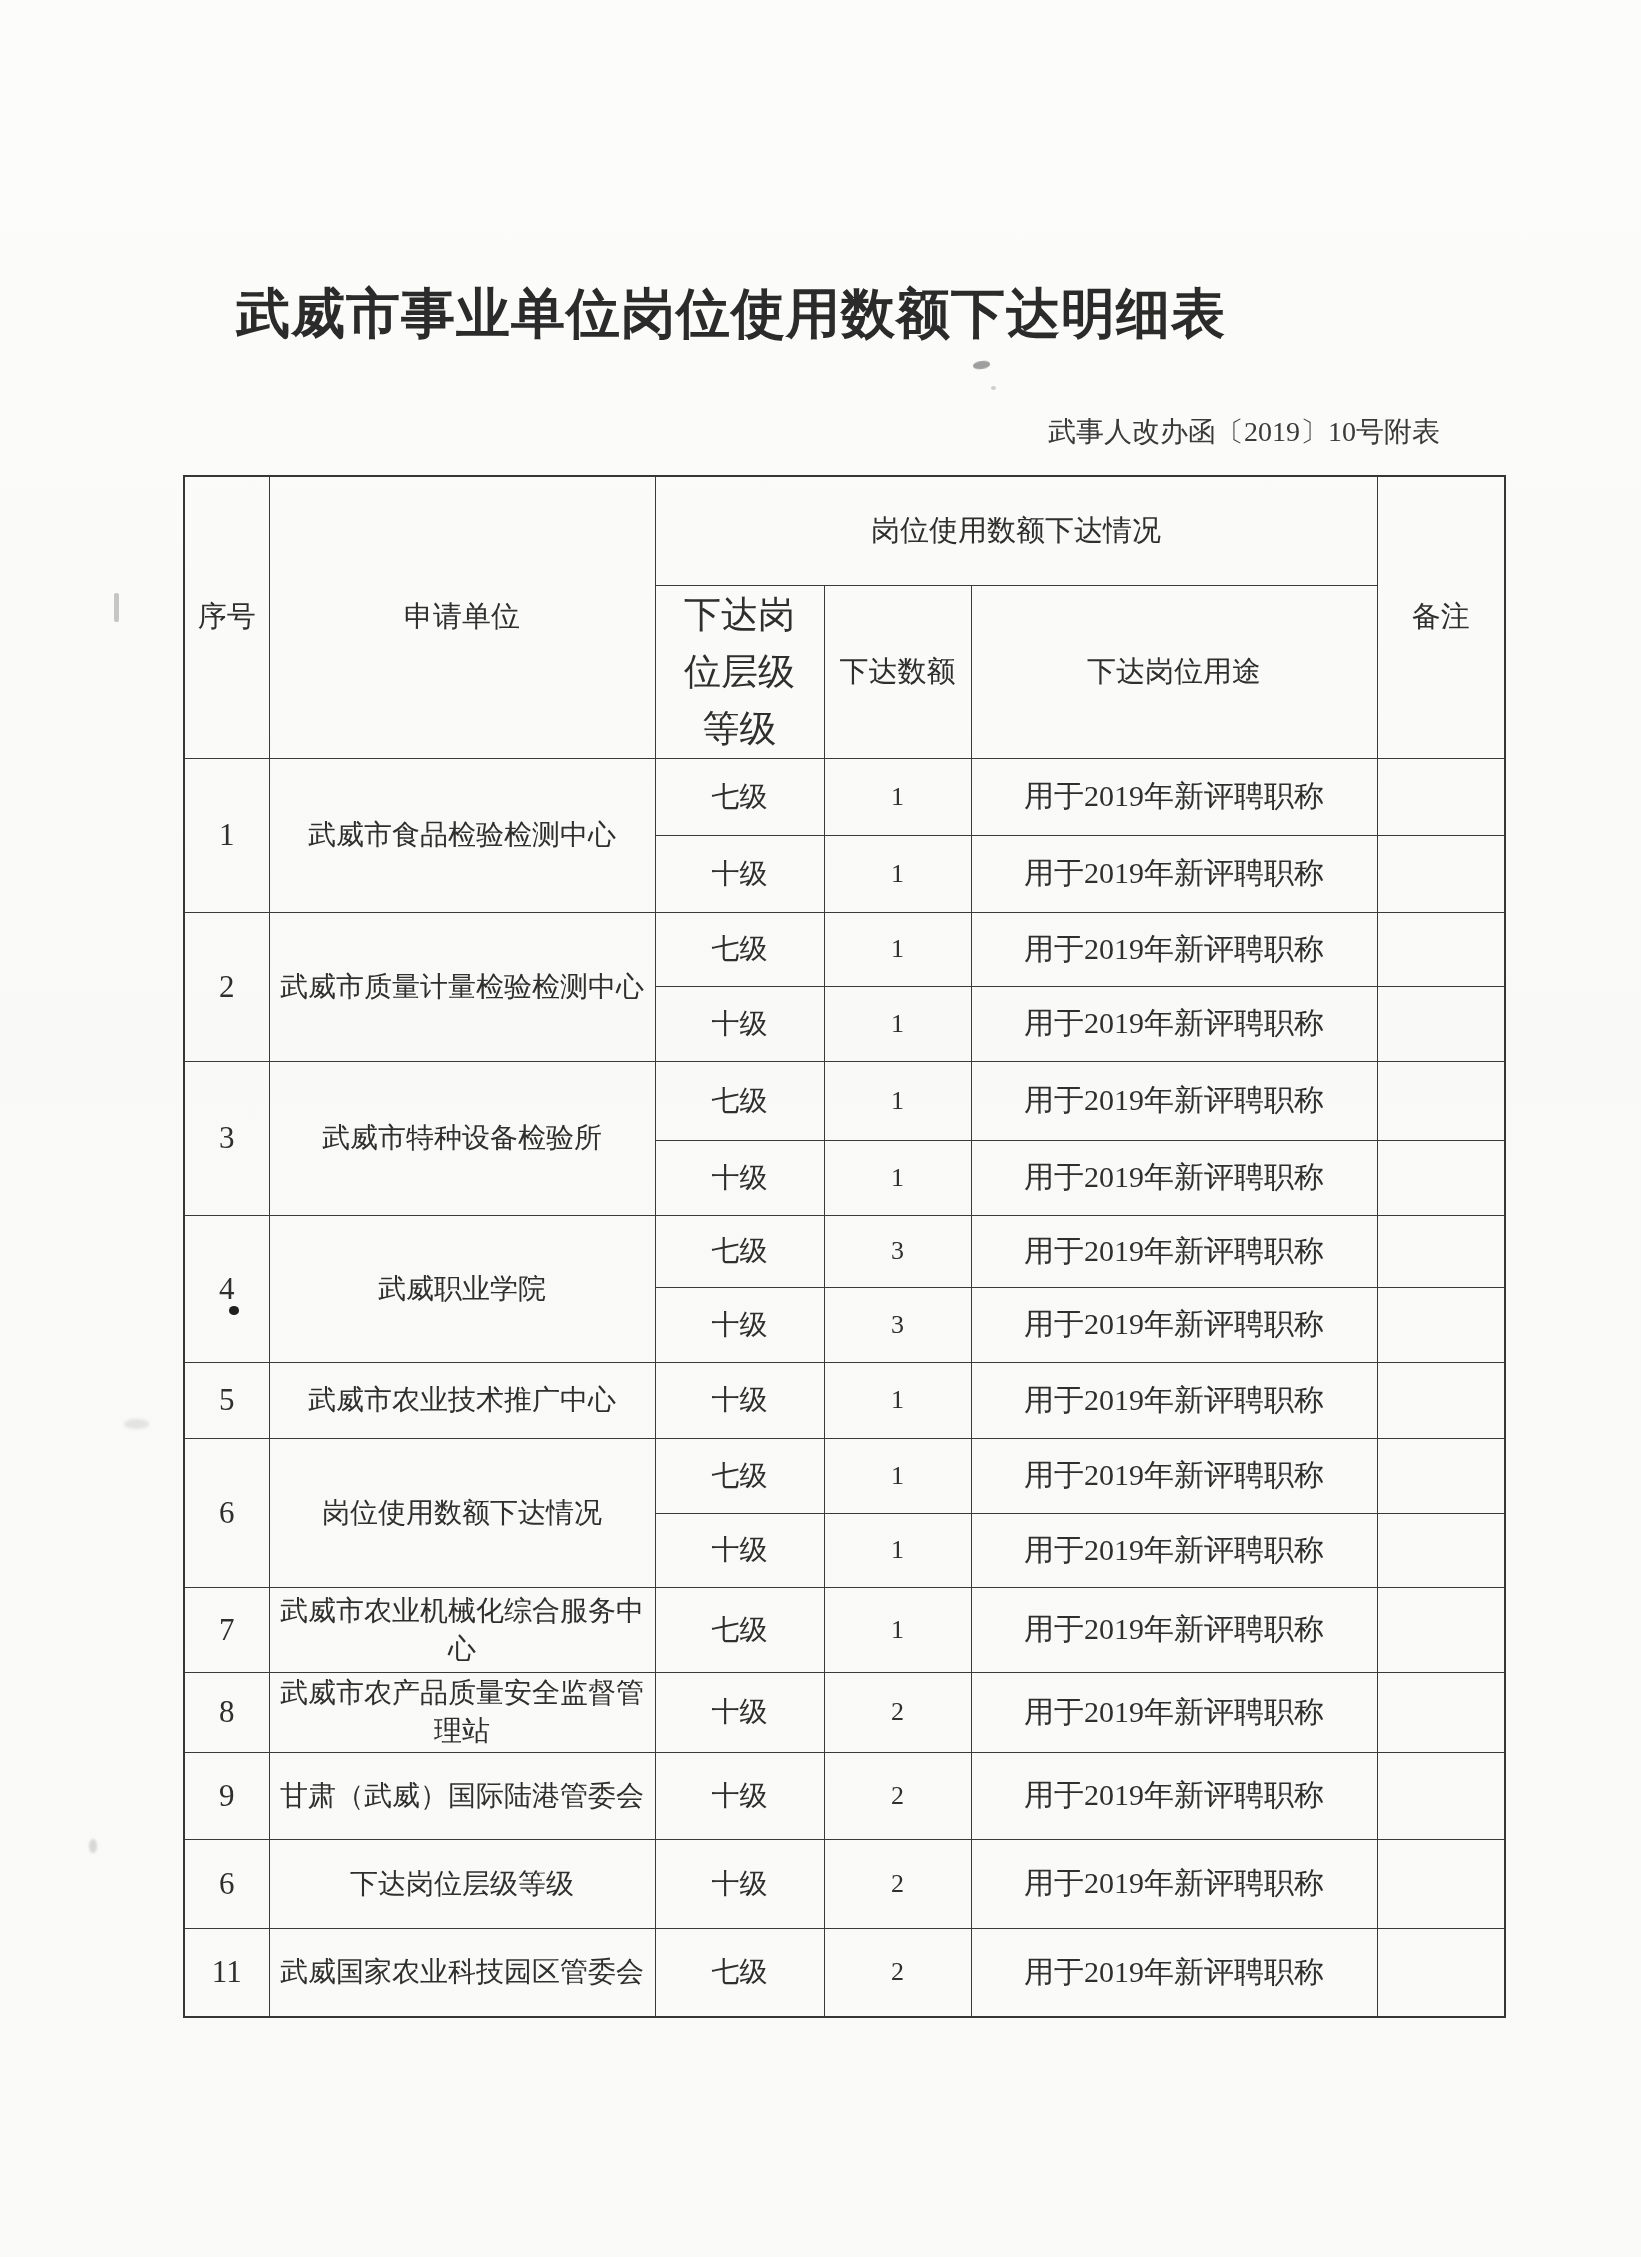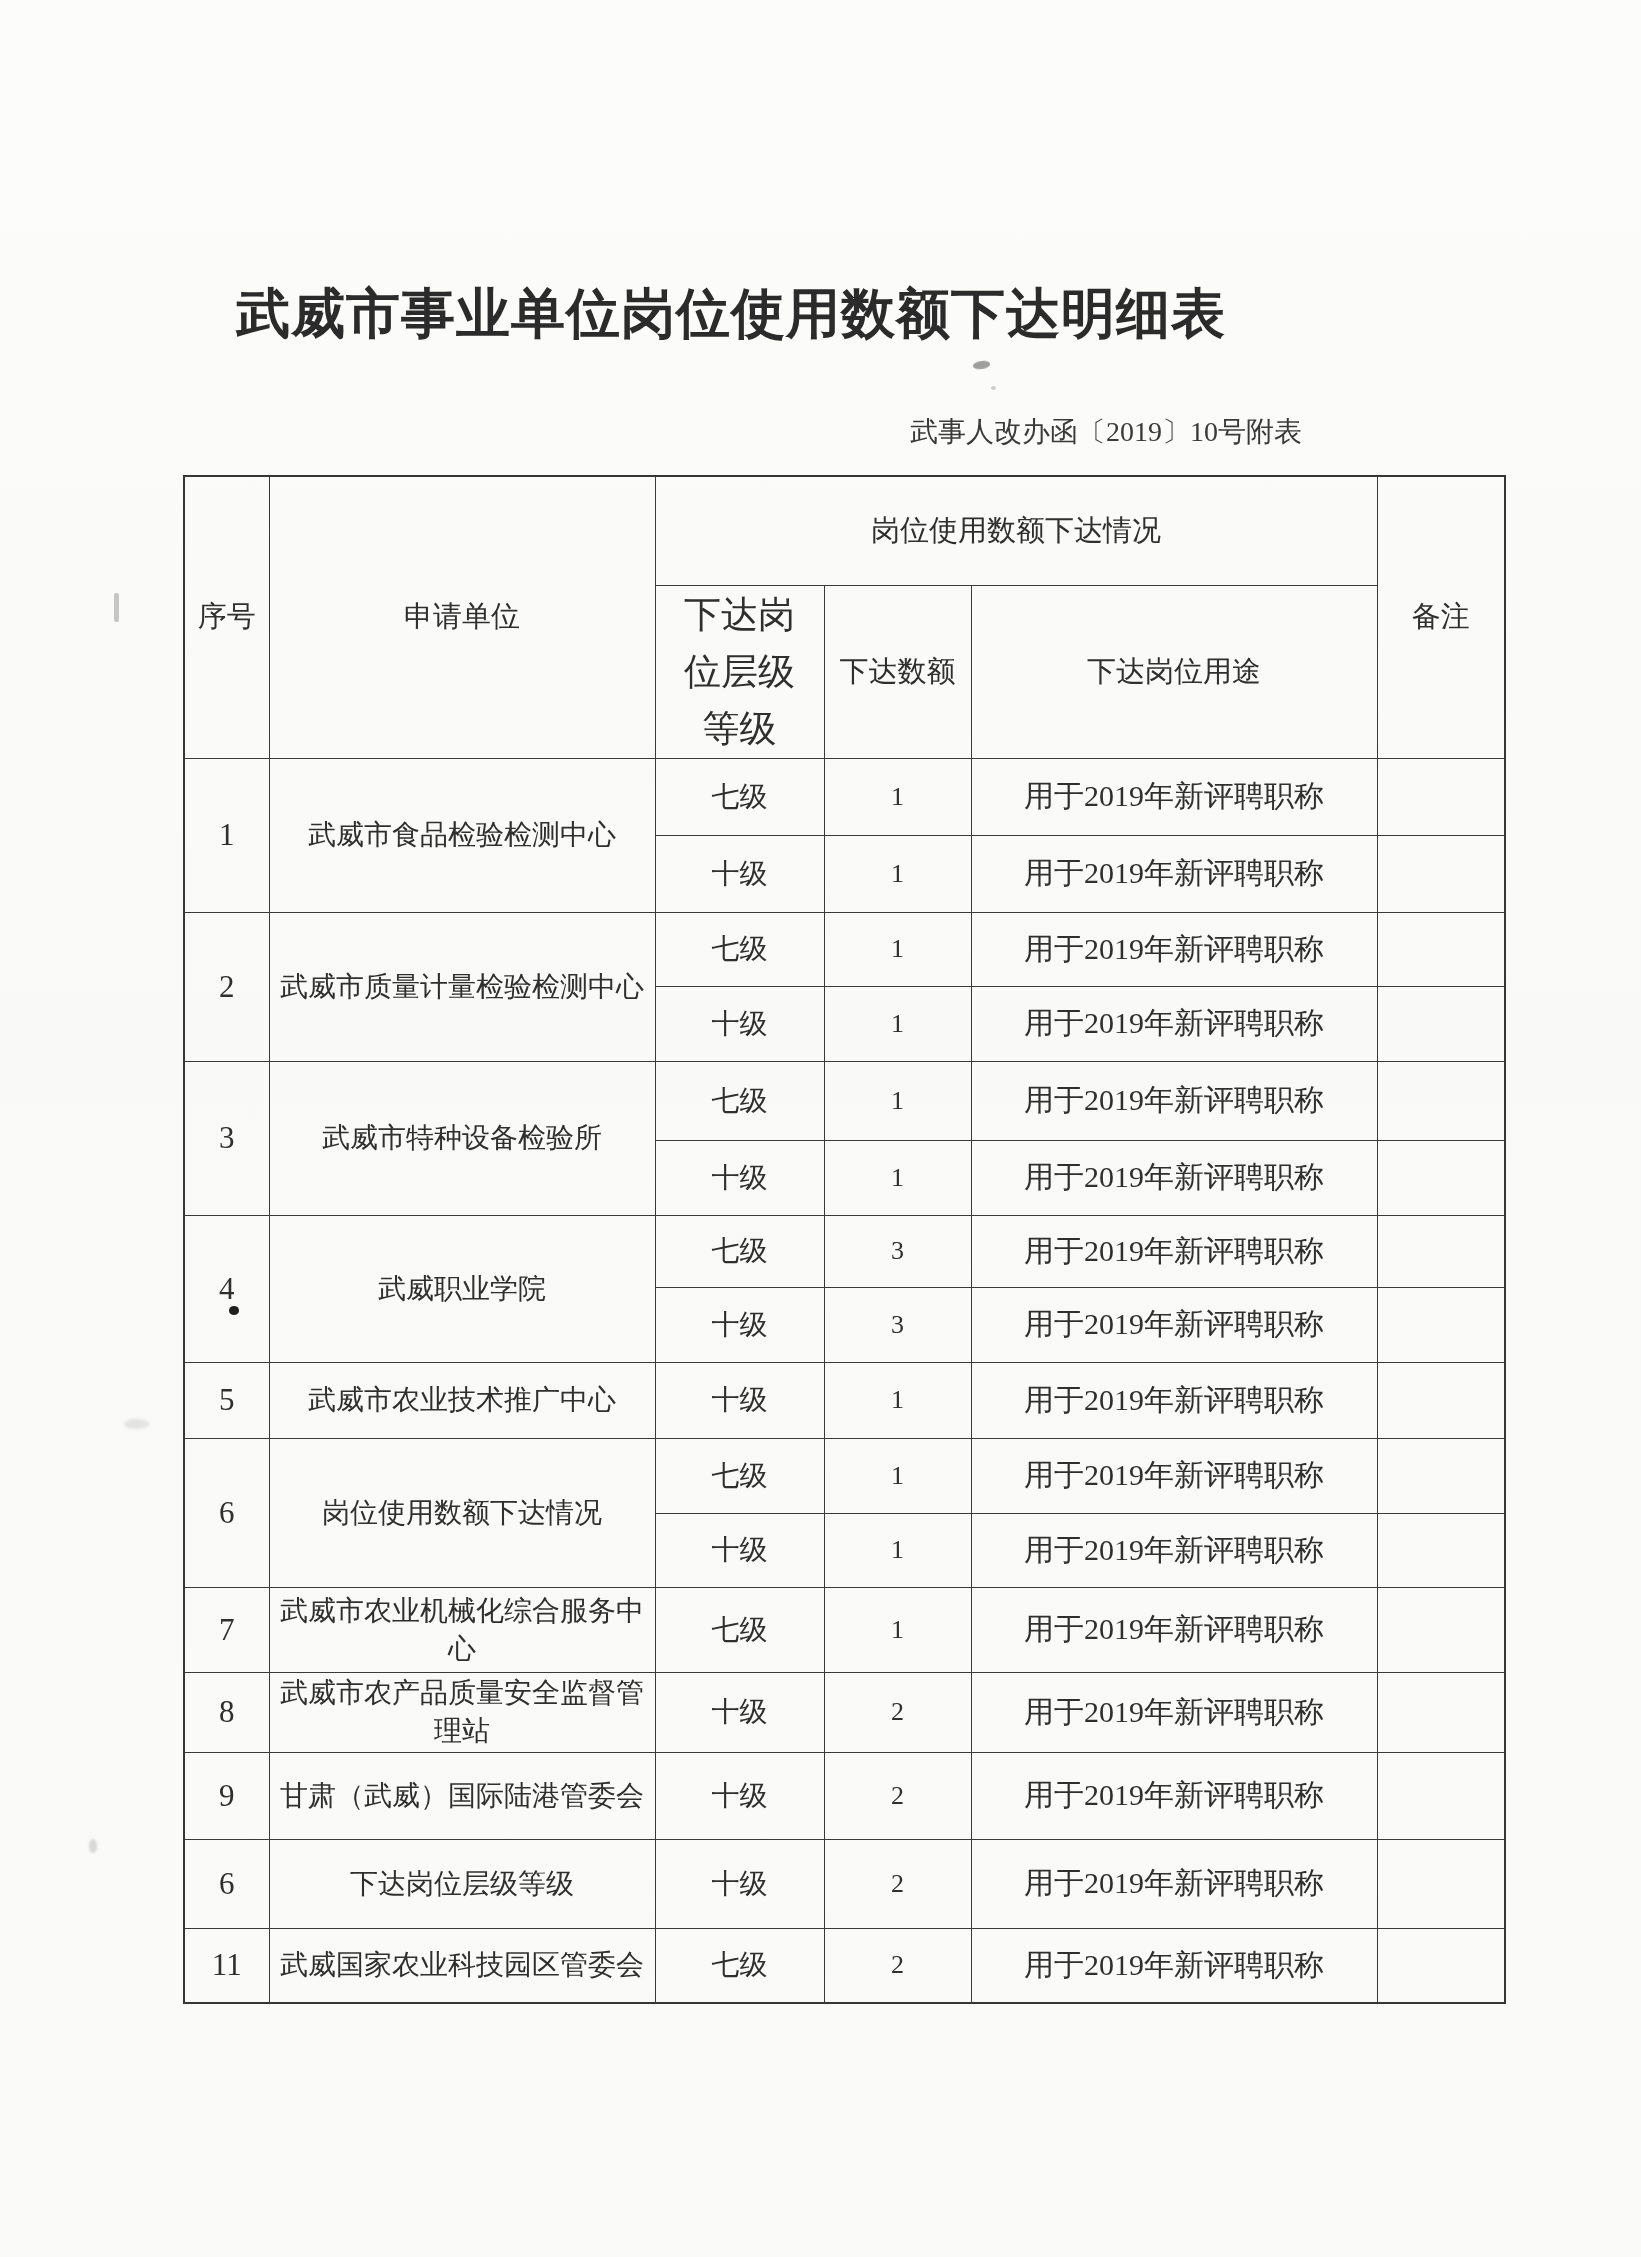--- a/index.html
+++ b/index.html
@@ -16,21 +16,21 @@
   .title{
     position:absolute;left:183px;top:278px;width:1043px;
     text-align:right;
     font-size:54px;font-weight:bold;
     letter-spacing:1px;
     color:#2b2b2b;
     white-space:nowrap;
   }
   .docref{
     position:absolute;left:772px;top:413px;width:668px;
-    text-align:center;
+    text-align:right;
     font-size:28px;
     color:#3a3a3a;
     white-space:nowrap;
   }
   table.alloc{
     position:absolute;left:183px;top:475px;
     border-collapse:collapse;
     table-layout:fixed;
     width:1321px;
     border:2.9px solid #363636;
@@ -202,21 +202,21 @@
 
     <tr style="height:89px">
       <td class="c-seq">6</td>
       <td class="c-unit">下达岗位层级等级</td>
       <td class="c-level">十级</td>
       <td class="c-amt">2</td>
       <td class="c-purpose">用于2019年新评聘职称</td>
       <td class="c-remark"></td>
     </tr>
 
-    <tr style="height:75px">
+    <tr style="height:89px">
       <td class="c-seq">11</td>
       <td class="c-unit">武威国家农业科技园区管委会</td>
       <td class="c-level">七级</td>
       <td class="c-amt">2</td>
       <td class="c-purpose">用于2019年新评聘职称</td>
       <td class="c-remark"></td>
     </tr>
   </tbody>
     </table>
 

